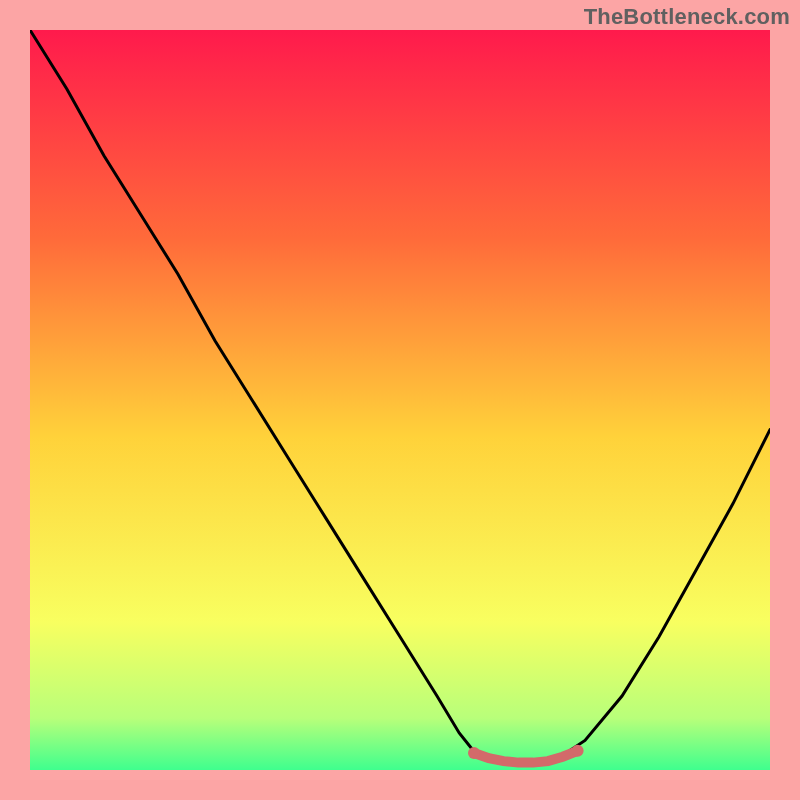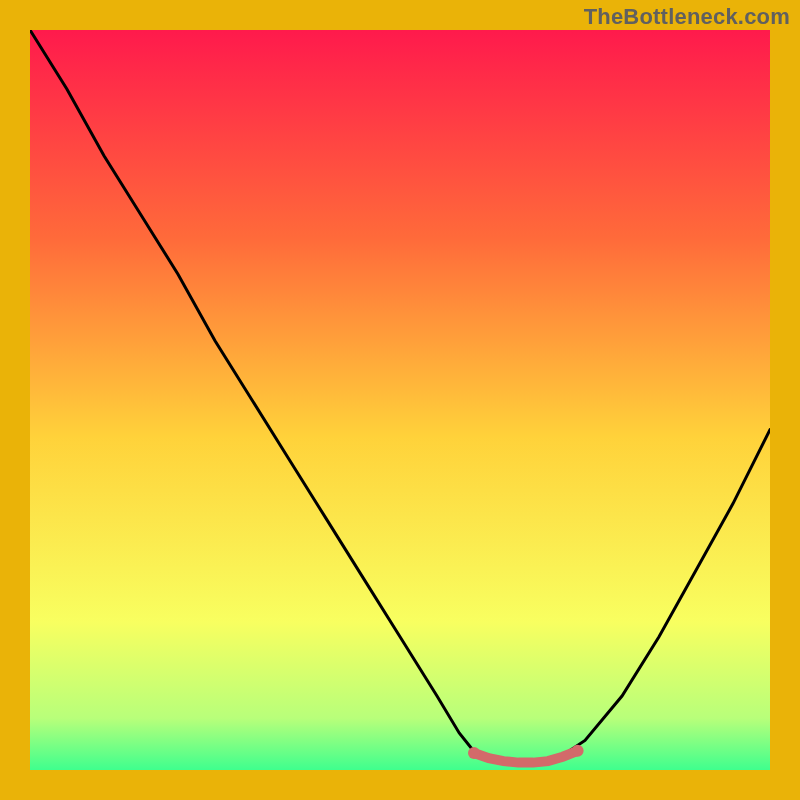--- a/index.html
+++ b/index.html
@@ -8,21 +8,21 @@
     width: 800px;
     height: 800px;
     background: #000;
     overflow: hidden;
     font-family: Arial, Helvetica, sans-serif;
   }
   .outer {
     position: relative;
     width: 800px;
     height: 800px;
-    background: #eab308;
+    background: #fca5a5;
   }
   .watermark {
     position: absolute;
     top: 4px;
     right: 10px;
     font-size: 22px;
     font-weight: 600;
     color: #606060;
     letter-spacing: 0.2px;
   }

